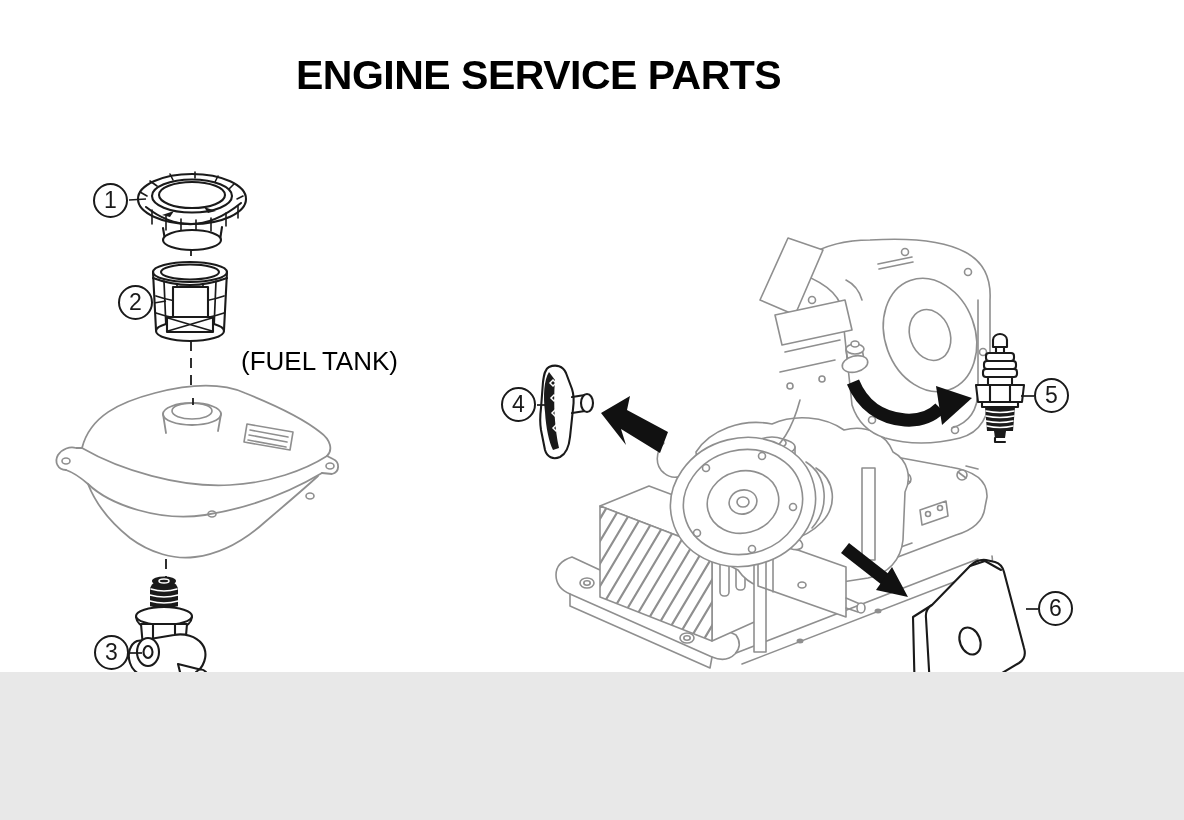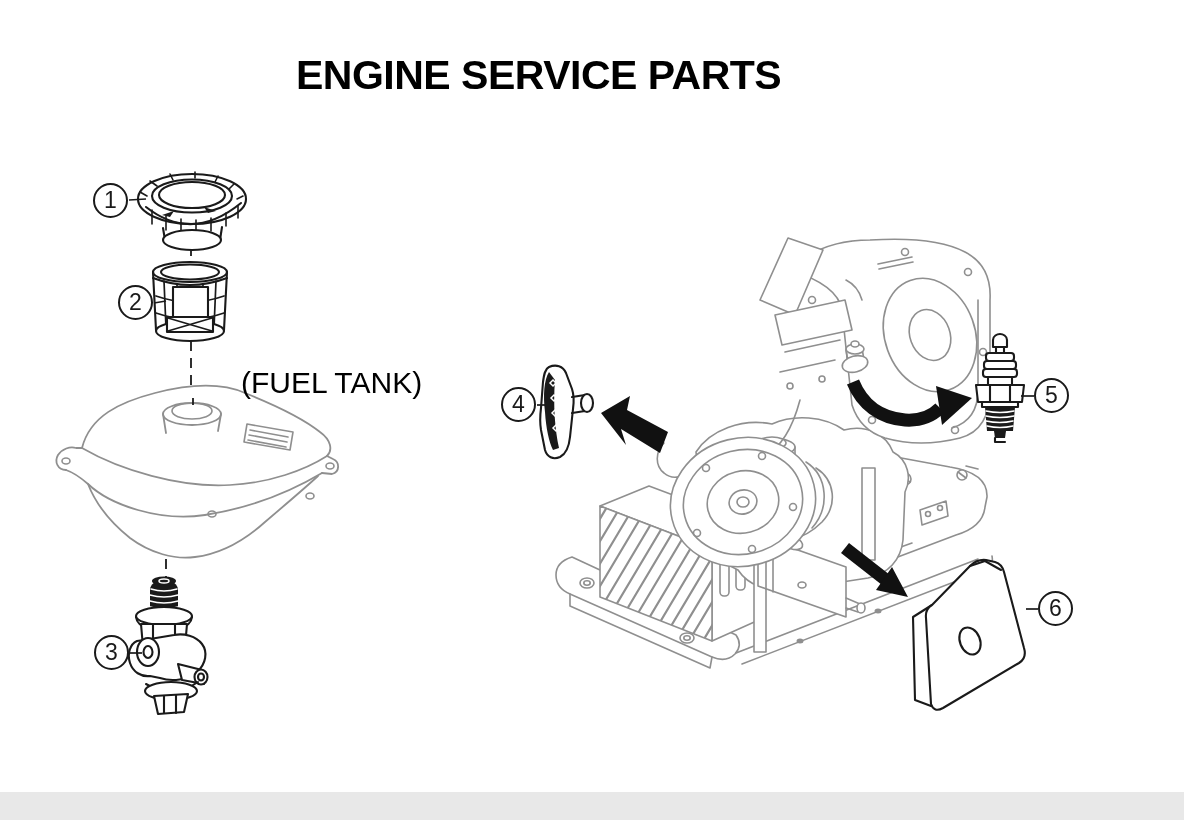--- a/index.html
+++ b/index.html
@@ -5,33 +5,33 @@
   :root{
     --part-line:#1a1a1a;
     --engine-line:#8f8f8f;
     --arrow:#111111;
     --background:#ffffff;
     --text:#000000;
   }
   *{margin:0;padding:0;box-sizing:border-box}
   html,body{background:#e8e8e8}
   .canvas{
-    position:relative;width:1184px;height:792px;margin:0 auto;
+    position:relative;width:1184px;height:672px;margin:0 auto;
     background:var(--background);overflow:hidden;
     font-family:"Liberation Sans","DejaVu Sans",sans-serif;
     padding-left:25px;
   }
   .page-title{
     position:absolute;left:296px;top:52px;width:480px;
     font-size:41px;font-weight:bold;letter-spacing:-0.5px;
     color:var(--text);text-align:center;white-space:nowrap;
   }
   .tank-label{
-    position:absolute;left:241px;top:366px;
-    font-size:30px;font-weight:400;color:var(--text);white-space:nowrap;
+    position:absolute;left:241px;top:346px;
+    font-size:26px;font-weight:400;color:var(--text);white-space:nowrap;
   }
   .callout{
     position:absolute;width:35px;height:35px;border-radius:50%;
     border:2.5px solid var(--part-line);background:var(--background);
     display:flex;align-items:center;justify-content:center;
     font-size:23px;color:var(--part-line);line-height:1;
   }
   svg{position:absolute;left:0;top:0}
   
   .g{stroke:var(--engine-line);fill:none;stroke-width:1.6;stroke-linecap:round;stroke-linejoin:round}

